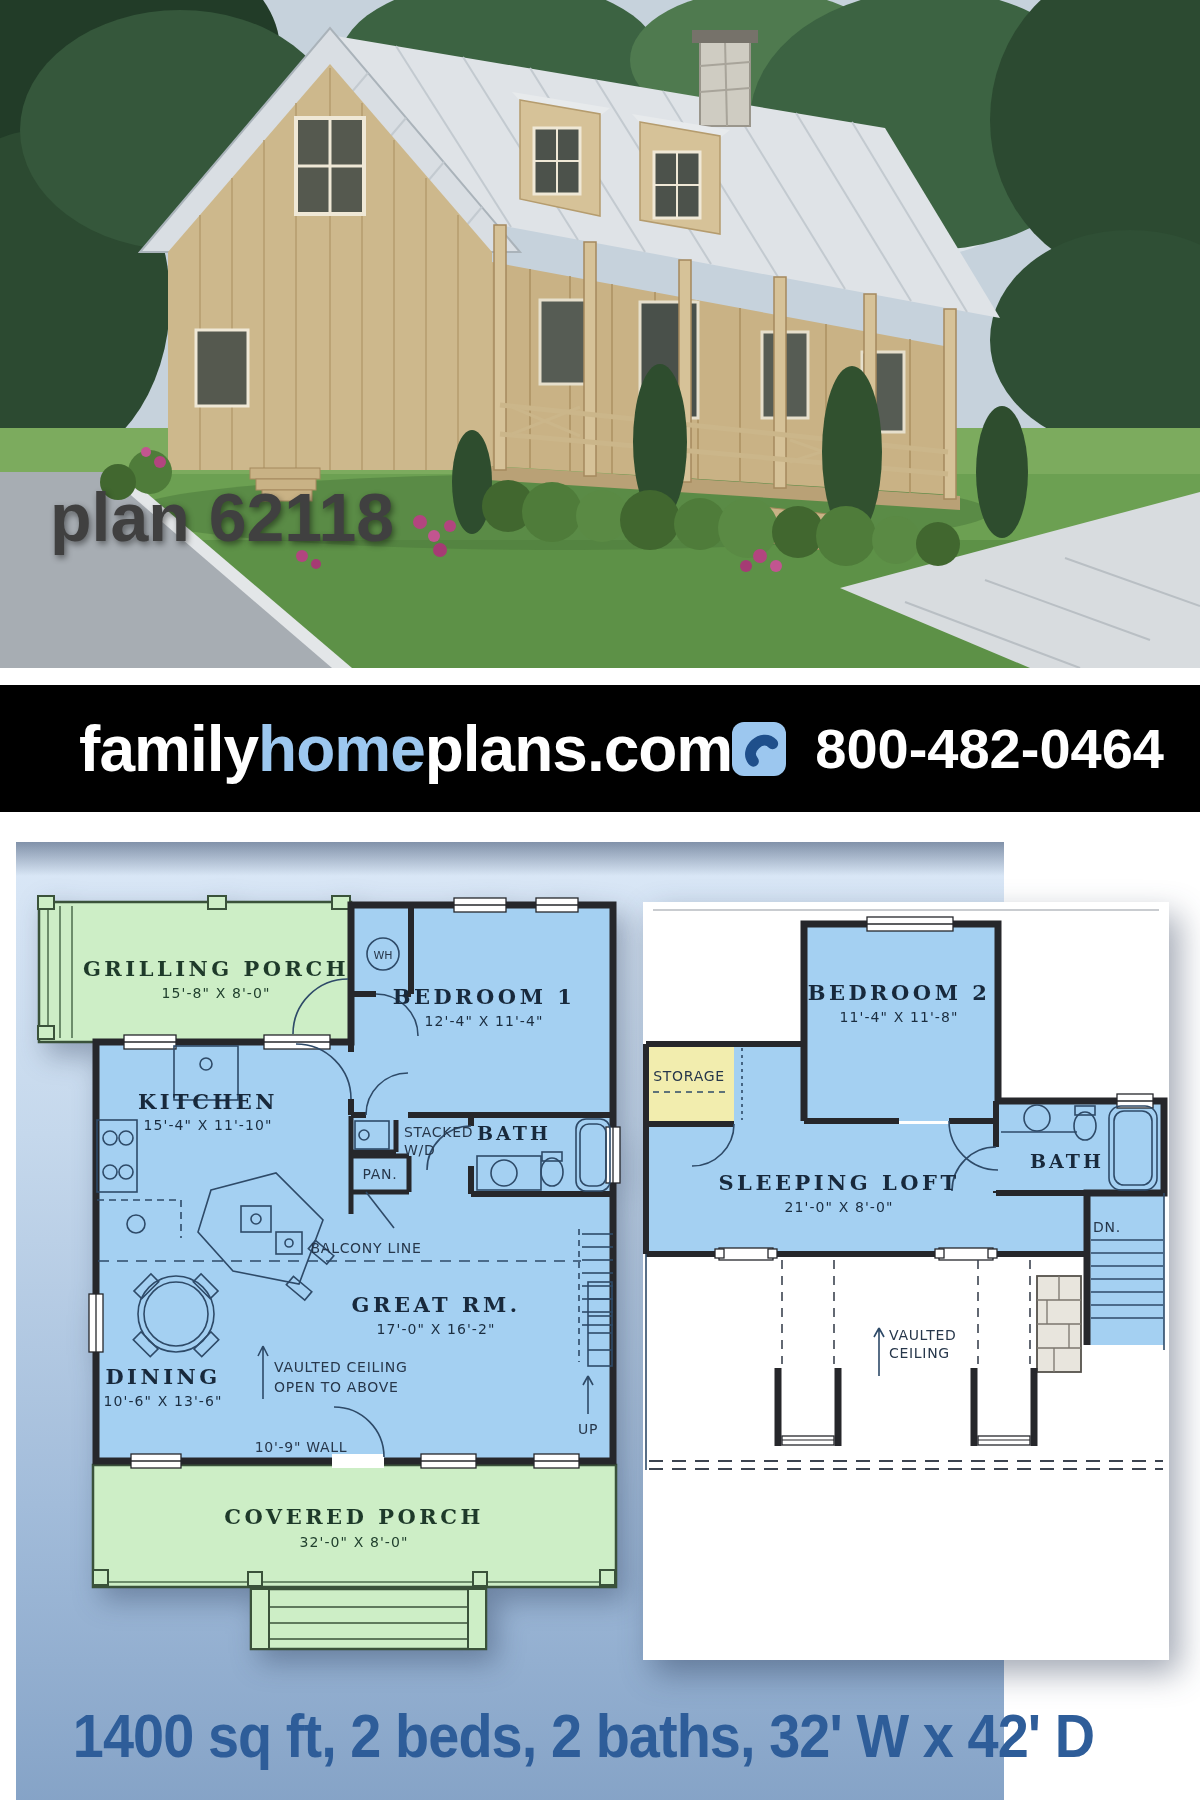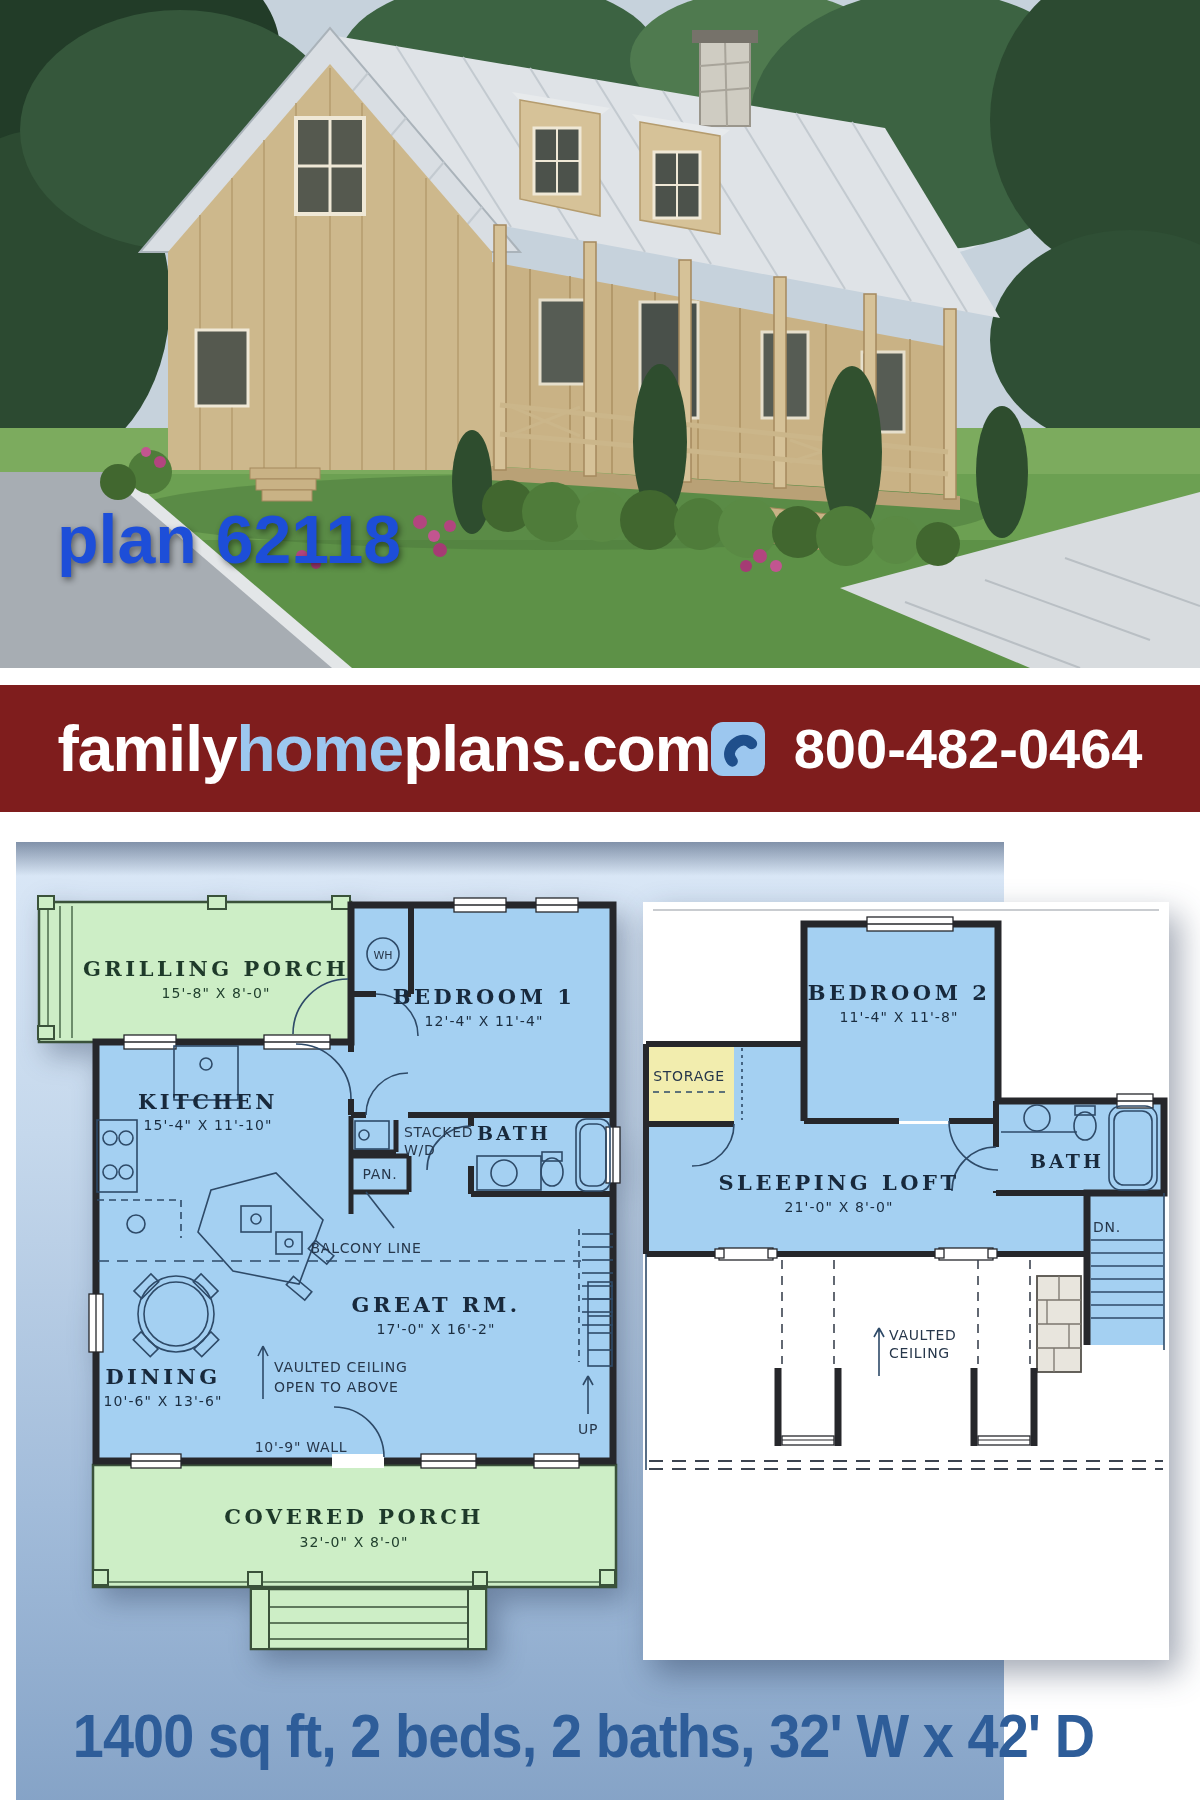--- a/index.html
+++ b/index.html
@@ -1,25 +1,25 @@
 <!DOCTYPE html>
 <html><head>
 <meta charset="utf-8">
 <style>
   html,body{margin:0;padding:0;background:#ffffff;}
   .page{position:relative;width:1200px;height:1800px;overflow:hidden;background:#fff;
         font-family:"Liberation Sans",sans-serif;}
   
   .photo{position:absolute;left:0;top:0;width:1200px;height:668px;overflow:hidden;background:#cfdae2;}
   .photo svg{display:block}
-  .plan-label{position:absolute;left:50px;top:500px;color:#1d4ed8;font-weight:bold;
-              font-size:68px;letter-spacing:0px;text-shadow:2px 3px 6px rgba(0,0,0,.45);margin-left:7px;}
+  .plan-label{position:absolute;left:50px;top:478px;color:#404040;font-weight:bold;
+              font-size:68px;letter-spacing:0px;text-shadow:2px 3px 6px rgba(0,0,0,.45);}
   
-  .banner{position:absolute;left:0;top:685px;width:1200px;height:127px;background:#7f1d1d;
-          display:flex;align-items:center;justify-content:center;padding:0 36px;box-sizing:border-box;}
+  .banner{position:absolute;left:0;top:685px;width:1200px;height:127px;background:#000000;
+          display:flex;align-items:center;justify-content:flex-end;padding:0 36px;box-sizing:border-box;}
   .brand{font-weight:bold;font-size:64px;letter-spacing:-1px;color:#fff;white-space:nowrap;}
   .brand .b-home{color:#9cc7ef;}
   .phone{display:flex;align-items:center;gap:29px;}
   .phone-icon{width:54px;height:54px;border-radius:12px;background:#9cc7ef;display:flex;
               align-items:center;justify-content:center;}
   .phone-num{color:#fff;font-weight:bold;font-size:56px;letter-spacing:0;white-space:nowrap;}
   
   .plans-area{position:absolute;left:16px;top:826px;width:988px;height:974px;
       background:linear-gradient(180deg,#dbe8f7 0%,#c5d8ec 30%,#a2bcda 68%,#84a2c6 100%);margin-top:16px;}
   .plans-area::before{content:"";position:absolute;left:0;top:0;width:100%;height:34px;

